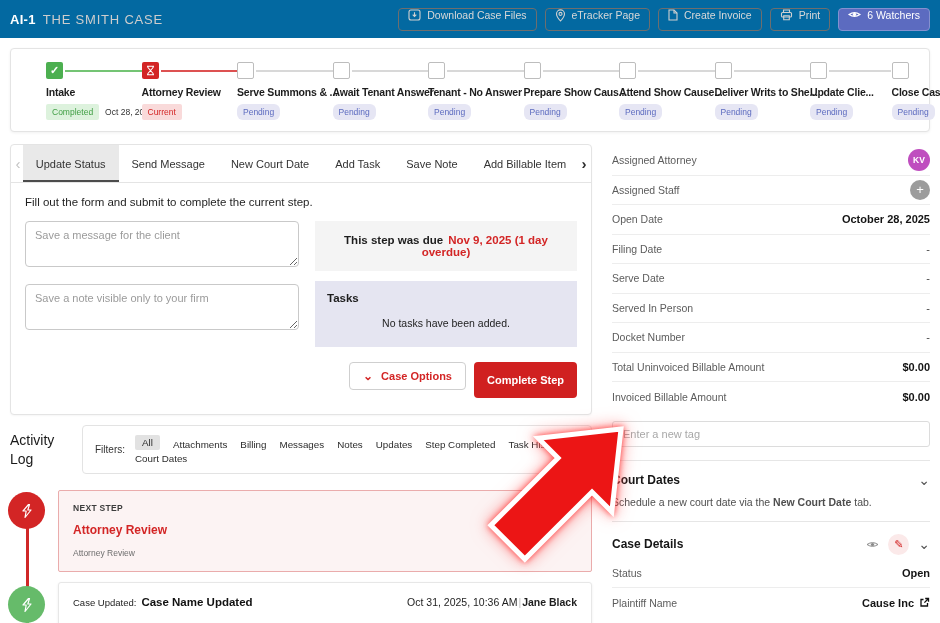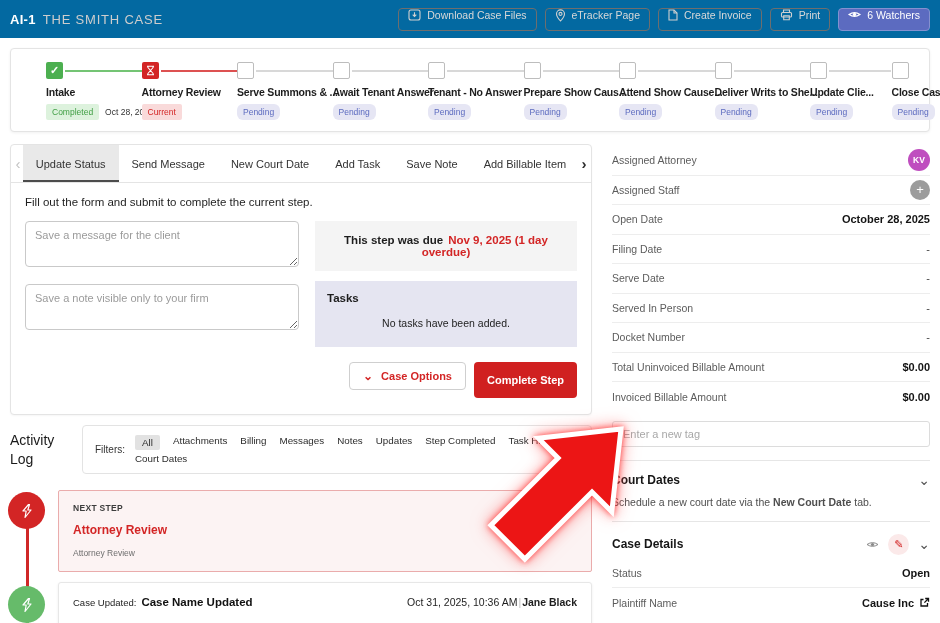--- a/index.html
+++ b/index.html
@@ -77,21 +77,21 @@
   .btn-solid { background: #d02020; border: none; border-radius: 4px; color: #fff; font-weight: bold;
                font-size: 11px; height: 36px; padding: 0 13px; cursor: pointer; font-family: inherit; }
 
   
   .act-header { display: flex; gap: 14px; align-items: center; margin: 4px 0 16px; }
   .act-title { width: 58px; font-size: 14px; color: #1a1a1a; line-height: 1.35; }
   .filters-card { flex: 1; border: 1px solid #e3e3e3; border-radius: 4px; padding: 6px 12px;
                   display: flex; gap: 10px; align-items: center; background: #fff; }
   .filters-label { font-size: 10px; color: #333; }
   .chip-rows { flex: 1; }
-  .chip-row { display: flex; gap: 13px; align-items: flex-start; margin: 3px 0; }
+  .chip-row { display: flex; gap: 13px; align-items: flex-end; margin: 3px 0; }
   .chip { font-size: 9.8px; color: #2c2c2c; cursor: pointer; white-space: nowrap; }
   .chip.active { background: #e2e2e2; padding: 2px 7px; border-radius: 2px; }
 
   .feed { position: relative; padding-left: 48px; margin-top: 10px; }
   .tl-line { position: absolute; left: 16px; width: 3px; z-index: 0; }
   .tl-red { top: 18px; height: 88px; background: #cf2828; }
   .tl-green { top: 106px; height: 400px; background: #6abf6a; }
   .tl-circle { position: absolute; left: -2px; width: 37px; height: 37px; border-radius: 50%;
                display: flex; align-items: center; justify-content: center; z-index: 2; }
   .tlc-red { top: 2px; background: #d32525; }

